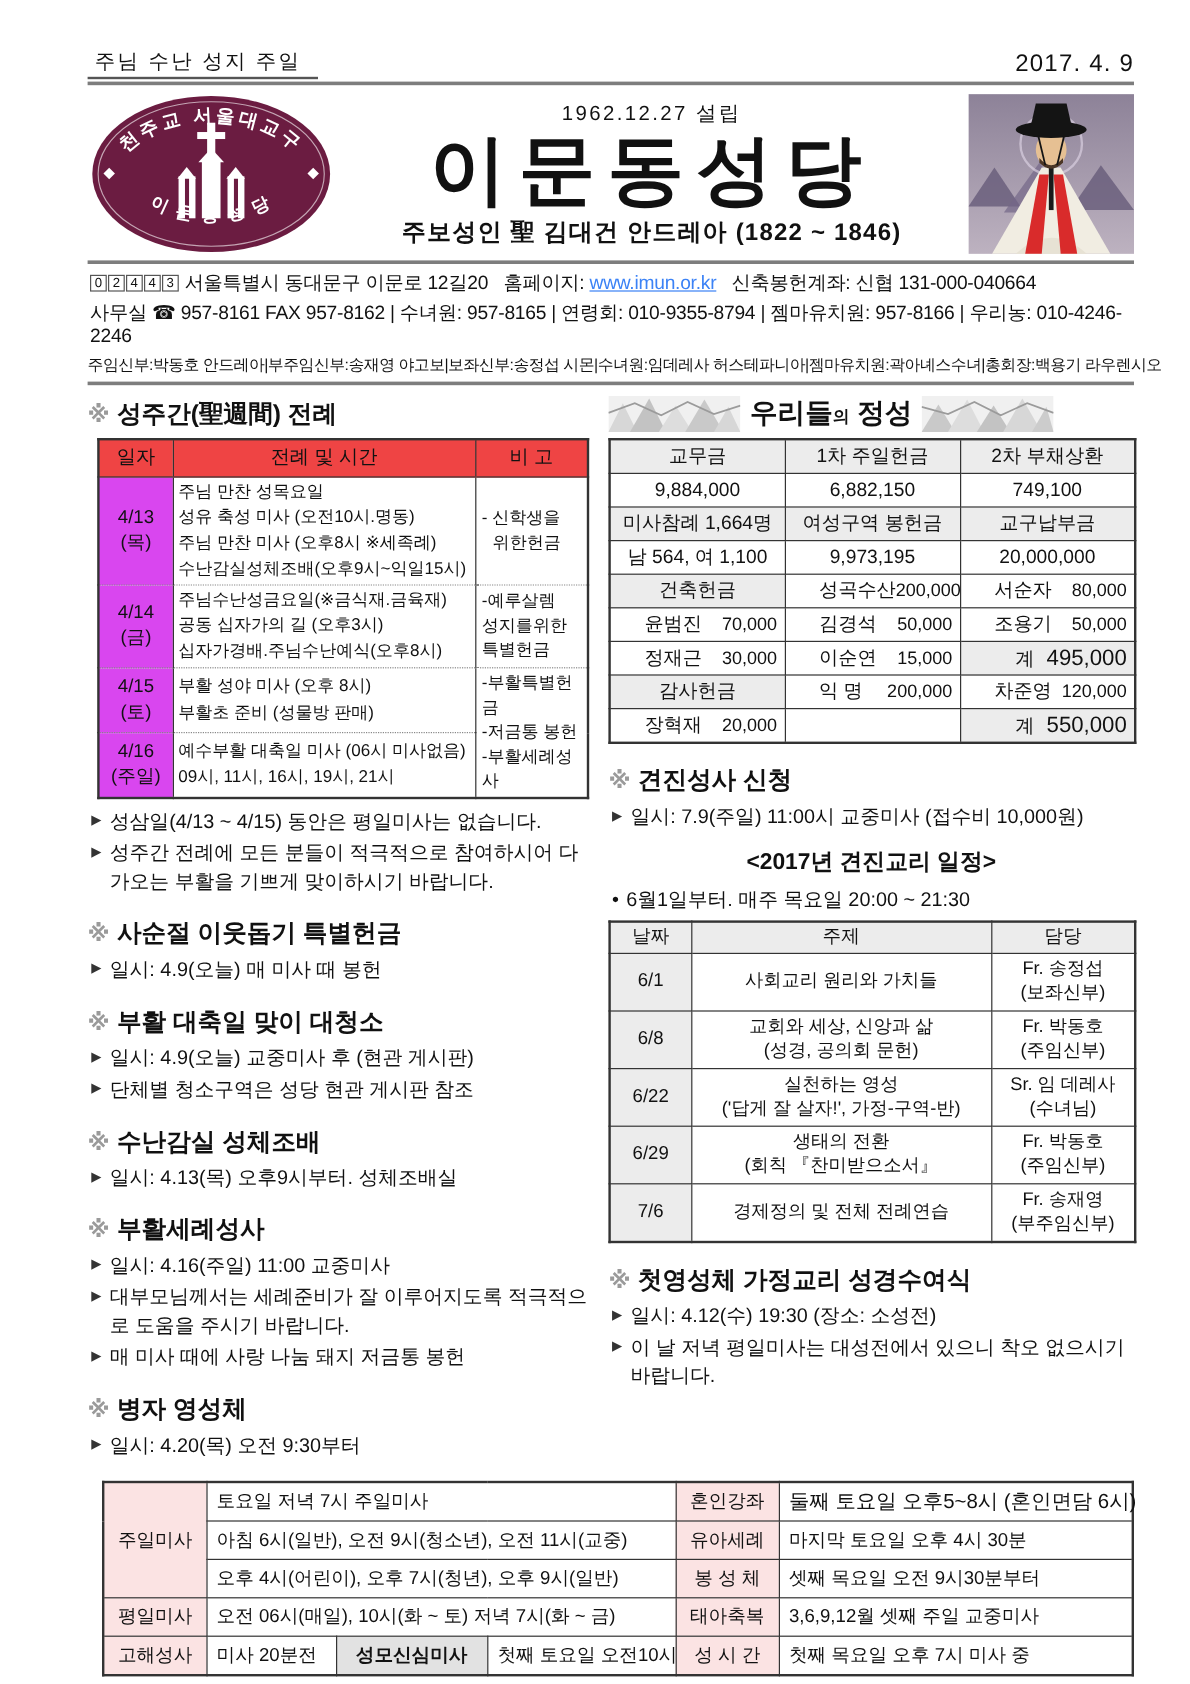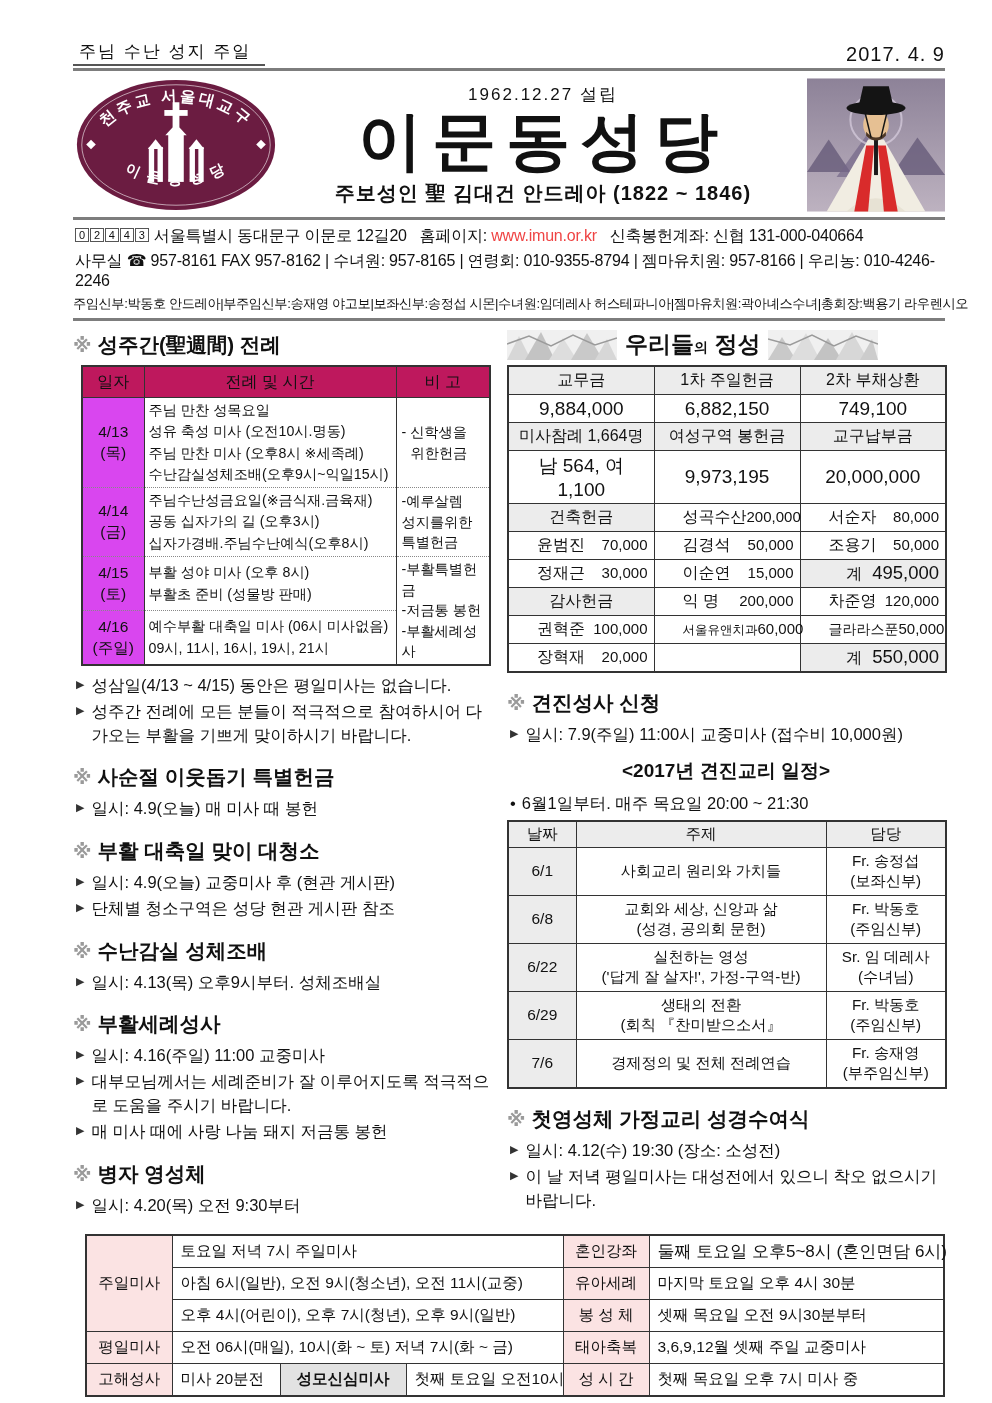--- a/index.html
+++ b/index.html
@@ -1,62 +1,62 @@
 <!DOCTYPE html>
 <html><head>
 <meta charset="utf-8">
 <style>
   html,body{margin:0;padding:0;}
   body{width:992px;height:1403px;background:#fff;color:#111;overflow:hidden;
        font-family:"Liberation Sans","DejaVu Sans",sans-serif;}
   .page{width:872px;margin:0 0 0 73px;padding-top:40px;}
   .rule{border:0;border-top:3px solid #7d7d7d;margin:2px 0;}
   
-  .topline{display:flex;justify-content:space-between;align-items:flex-end;}
+  .topline{display:flex;justify-content:space-between;align-items:center;}
   .top-title{font-size:17px;letter-spacing:2px;border-bottom:2px solid #555;padding:0 14px 1px 6px;}
   .top-date{font-size:20px;letter-spacing:1px;}
   
   .masthead{display:flex;align-items:center;justify-content:space-between;padding:4px 0 2px 0;}
   .mast-center{flex:1;text-align:center;}
   .founded{font-size:17px;letter-spacing:2px;margin-bottom:2px;}
   .church-name{font-size:64px;font-weight:900;letter-spacing:10px;line-height:1.05;}
   .patron{font-size:20px;font-weight:700;letter-spacing:1px;margin-top:4px;}
   
   .addr1{font-size:16px;padding:4px 0 2px 2px;letter-spacing:-0.2px;}
   .postal-box{display:inline-block;border:1px solid #555;font-size:11px;padding:0 3px;margin-right:1px;vertical-align:2px;}
-  .url{color:#ef4444;cursor:pointer;}
+  .url{color:#3b82f6;text-decoration:underline;cursor:pointer;}
   .addr2{font-size:16px;padding:2px 0 3px 2px;letter-spacing:-0.2px;}
   .addr3{font-size:13.2px;padding:2px 0 3px 0;letter-spacing:-0.4px;white-space:nowrap;}
   
   .columns{display:flex;gap:12px;margin-top:8px;}
   .col-left{width:422px;}
   .col-right{width:438px;}
   .sec-title{display:flex;align-items:baseline;gap:6px;font-size:20.5px;font-weight:800;margin:16px 0 6px 0;}
   .sec-title .glyph{color:#9a9a9a;font-size:19px;font-weight:800;}
   .sec-title:first-child{margin-top:2px;}
   .bullet{display:flex;gap:7px;font-size:16.5px;line-height:1.42;margin:3px 0 3px 3px;}
   .bullet .bm{font-size:11px;color:#333;transform:translateY(3px);}
   .note-line{font-size:16.5px;line-height:1.42;margin:3px 0 3px 3px;display:flex;gap:6px;}
   
   table{border-collapse:collapse;}
   .lit{width:408px;border:2px solid #333;table-layout:fixed;margin-left:8px;}
   .lit td{border-left:1.6px solid #333;padding:2px 4px;vertical-align:middle;font-size:14.2px;line-height:1.5;}
-  .lit tr.hd td{background:#be185d;text-align:center;font-size:16px;border-bottom:1.6px solid #333;padding:3px 0;}
+  .lit tr.hd td{background:#ef4444;text-align:center;font-size:16px;border-bottom:1.6px solid #333;padding:3px 0;}
   .lit td.dc{background:#d946ef;text-align:center;font-size:15.5px;line-height:1.35;}
   .lit tr.dt td{border-top:1.6px dotted #888;}
   .lit td.nt{font-size:14.2px;line-height:1.45;padding-left:5px;margin-left:12px;}
   .lit .ind{padding-left:9px;}
   
   .banner{display:flex;align-items:center;margin-bottom:5px;}
   .banner-title{white-space:nowrap;font-size:23px;font-weight:800;padding:0 8px;}
   .banner-title .small{font-size:14px;font-weight:700;}
   .don{width:438px;border:2px solid #333;table-layout:fixed;}
   .don td{border:1.6px solid #333;padding:2px 6px;height:23px;font-size:16px;}
   .don .g{background:#ececec;text-align:center;font-size:16px;}
-  .don .v{text-align:center;font-size:19px;}
+  .don .v{text-align:center;font-size:16px;}
   .don .pc{white-space:nowrap;padding-left:28px;}
   .don .pc .inner{display:flex;justify-content:space-between;align-items:baseline;}
   .don .amt{font-size:15px;}
   .don .sm{font-size:12.5px;}
   .don .sm2{font-size:14px;}
   .don .tot{background:#ececec;}
   .don .tot .inner{display:flex;justify-content:flex-end;gap:10px;align-items:baseline;}
   .don .tot .ta{font-size:18.5px;}
   .center-title{font-size:19px;font-weight:800;text-align:center;margin:12px 0 8px 0;}
   
@@ -416,40 +416,20 @@
           <td class="pc">
                 <span class="inner">
                   <span>익  명</span>
                   <span class="amt">200,000</span>
                 </span>
               </td>
           <td class="pc">
                 <span class="inner">
                   <span>차준영</span>
                   <span class="amt">120,000</span>
-                </span>
-              </td>
-        </tr>
-        <tr>
-          <td class="pc">
-                <span class="inner">
-                  <span>권혁준</span>
-                  <span class="amt">100,000</span>
-                </span>
-              </td>
-          <td class="pc">
-                <span class="inner">
-                  <span class="sm">서울유앤치과</span>
-                  <span class="amt">60,000</span>
-                </span>
-              </td>
-          <td class="pc">
-                <span class="inner">
-                  <span class="sm2">글라라스푼</span>
-                  <span class="amt">50,000</span>
                 </span>
               </td>
         </tr>
         <tr>
           <td class="pc">
                 <span class="inner">
                   <span>장혁재</span>
                   <span class="amt">20,000</span>
                 </span>
               </td>

